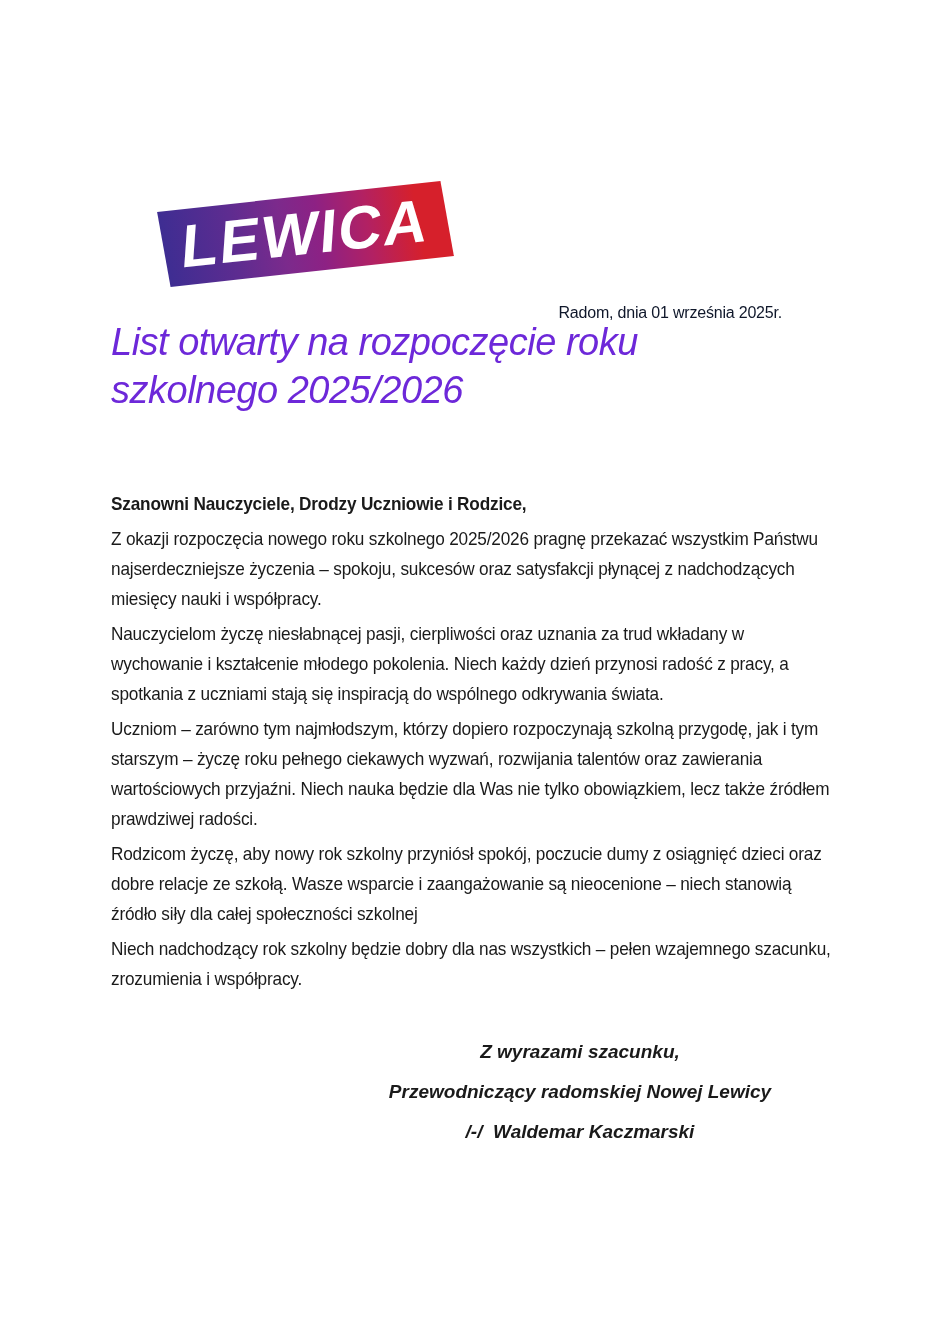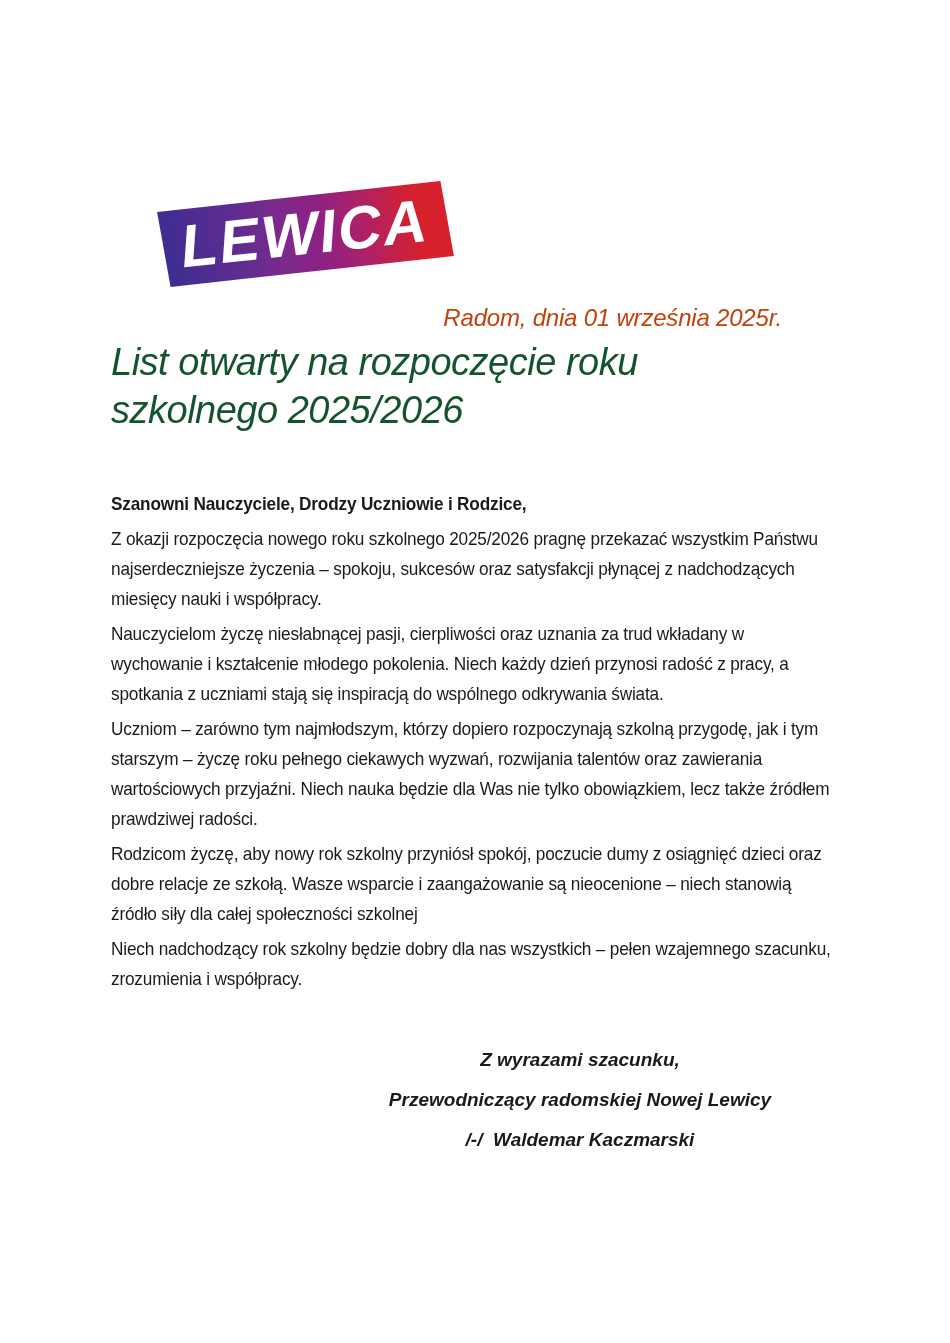--- a/index.html
+++ b/index.html
@@ -45,39 +45,38 @@
     user-select: none;
   }
 
   
   .dateline {
     position: absolute;
     top: 304px;
     left: 0;
     width: 782px;
     text-align: right;
-    font-style: italic;
-    font-size: 24px;
+    font-size: 16px;
     letter-spacing: -0.2px;
-    color: #c2410c;
+    color: #0f172a;
   }
 
   
   .title {
     position: absolute;
-    top: 338px;
+    top: 318px;
     left: 111px;
     width: 610px;
     margin: 0;
     font-size: 38px;
     line-height: 48px;
     font-weight: 400;
     font-style: italic;
     letter-spacing: -0.5px;
-    color: #14532d;
+    color: #6d28d9;
   }
 
   
   .body-block {
     position: absolute;
     top: 489px;
     left: 111px;
     width: 780px;
     transform: scaleX(0.93);
     transform-origin: 0 0;
@@ -99,21 +98,21 @@
     top: 1040px;
     left: 230px;
     width: 700px;
     text-align: center;
     font-weight: 700;
     font-style: italic;
     font-size: 19px;
     color: #1a1a1a;
   }
   .signature p {
-    margin: 8px 0 16px 0;
+    margin: 0 0 16px 0;
     line-height: 24px;
     white-space: pre-wrap;
   }
 </style>
 </head>
 <body>
 
 <div class="page">
 
   <div class="logo-band">

